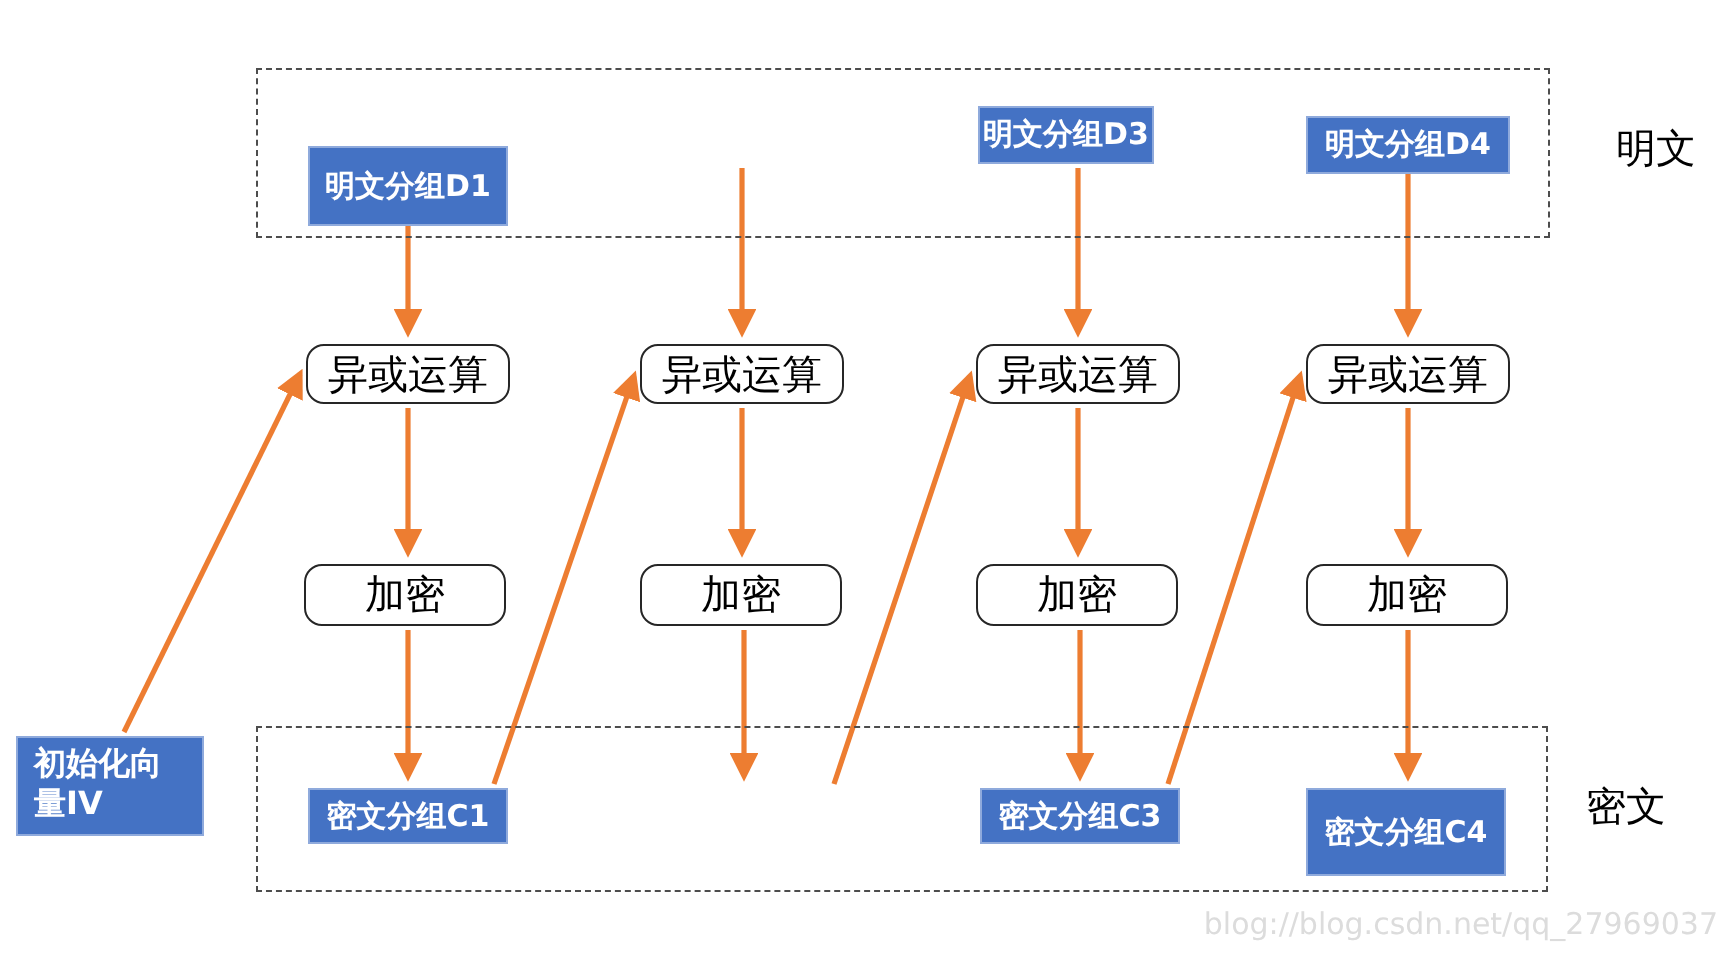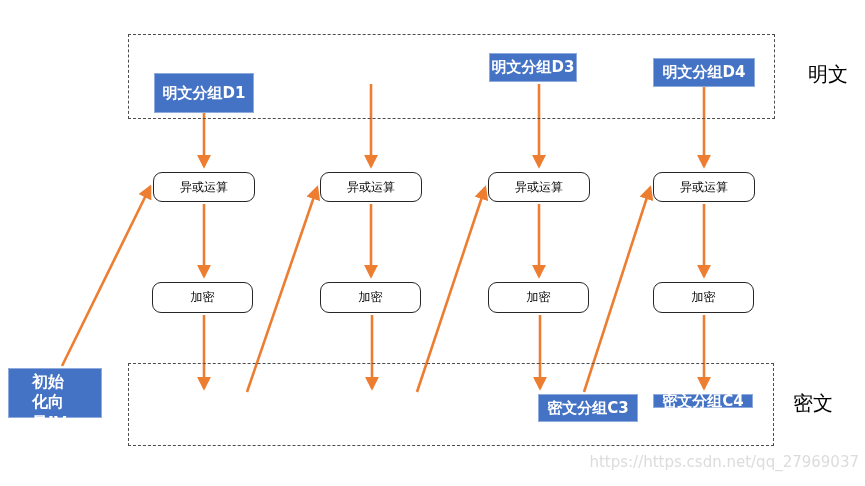--- a/index.html
+++ b/index.html
@@ -25,35 +25,35 @@
     display:flex;align-items:center;justify-content:center;
     box-sizing:border-box;
     white-space:nowrap;
   }
   .op-box{
     position:absolute;
     background:#ffffff;
     border:1.6px solid #262626;
     border-radius:9px;
     color:#000000;
-    font-size:12px;
+    font-size:20px;
     display:flex;align-items:center;justify-content:center;
     box-sizing:border-box;
     white-space:nowrap;
   }
   .iv-box{
     position:absolute;
     left:8px;top:368px;width:94px;height:50px;
     background:#4472C4;
     border:1px solid #8FAADC;
     color:#ffffff;
     font-weight:bold;
     font-size:16px;
     line-height:1.28;
-    padding:3px 23px;
+    padding:3px 8px;
     box-sizing:border-box;
     word-break:break-all;
   }
   .section-label{
     position:absolute;
     color:#000000;
     font-size:20px;
     white-space:nowrap;
   }
   .watermark{
@@ -115,23 +115,24 @@
   <div class="op-box" style="left:153px;top:172px;width:102px;height:30px;">异或运算</div>
   <div class="op-box" style="left:320px;top:172px;width:102px;height:30px;">异或运算</div>
   <div class="op-box" style="left:488px;top:172px;width:102px;height:30px;">异或运算</div>
   <div class="op-box" style="left:653px;top:172px;width:102px;height:30px;">异或运算</div>
 
   <div class="op-box" style="left:152px;top:282px;width:101px;height:31px;">加密</div>
   <div class="op-box" style="left:320px;top:282px;width:101px;height:31px;">加密</div>
   <div class="op-box" style="left:488px;top:282px;width:101px;height:31px;">加密</div>
   <div class="op-box" style="left:653px;top:282px;width:101px;height:31px;">加密</div>
 
-  <div class="blue-box" style="left:490px;top:394px;width:100px;height:28px;margin-left:48px;">密文分组C3</div>
-  <div class="blue-box" style="left:653px;top:394px;width:100px;height:14px;">密文分组C4</div>
+  <div class="blue-box" style="left:154px;top:394px;width:100px;height:28px;">密文分组C1</div>
+  <div class="blue-box" style="left:490px;top:394px;width:100px;height:28px;">密文分组C3</div>
+  <div class="blue-box" style="left:653px;top:394px;width:100px;height:44px;">密文分组C4</div>
 
   <div class="iv-box">初始化向量IV</div>
 
   <div class="section-label" style="left:760px;top:61px;margin-left:48px;">明文</div>
   <div class="section-label" style="left:793px;top:390px;text-align:right;">密文</div>
 
-  <div class="watermark">https://https.csdn.net/qq_27969037</div>
+  <div class="watermark">blog://blog.csdn.net/qq_27969037</div>
 
 </div>
 
 </body></html>

